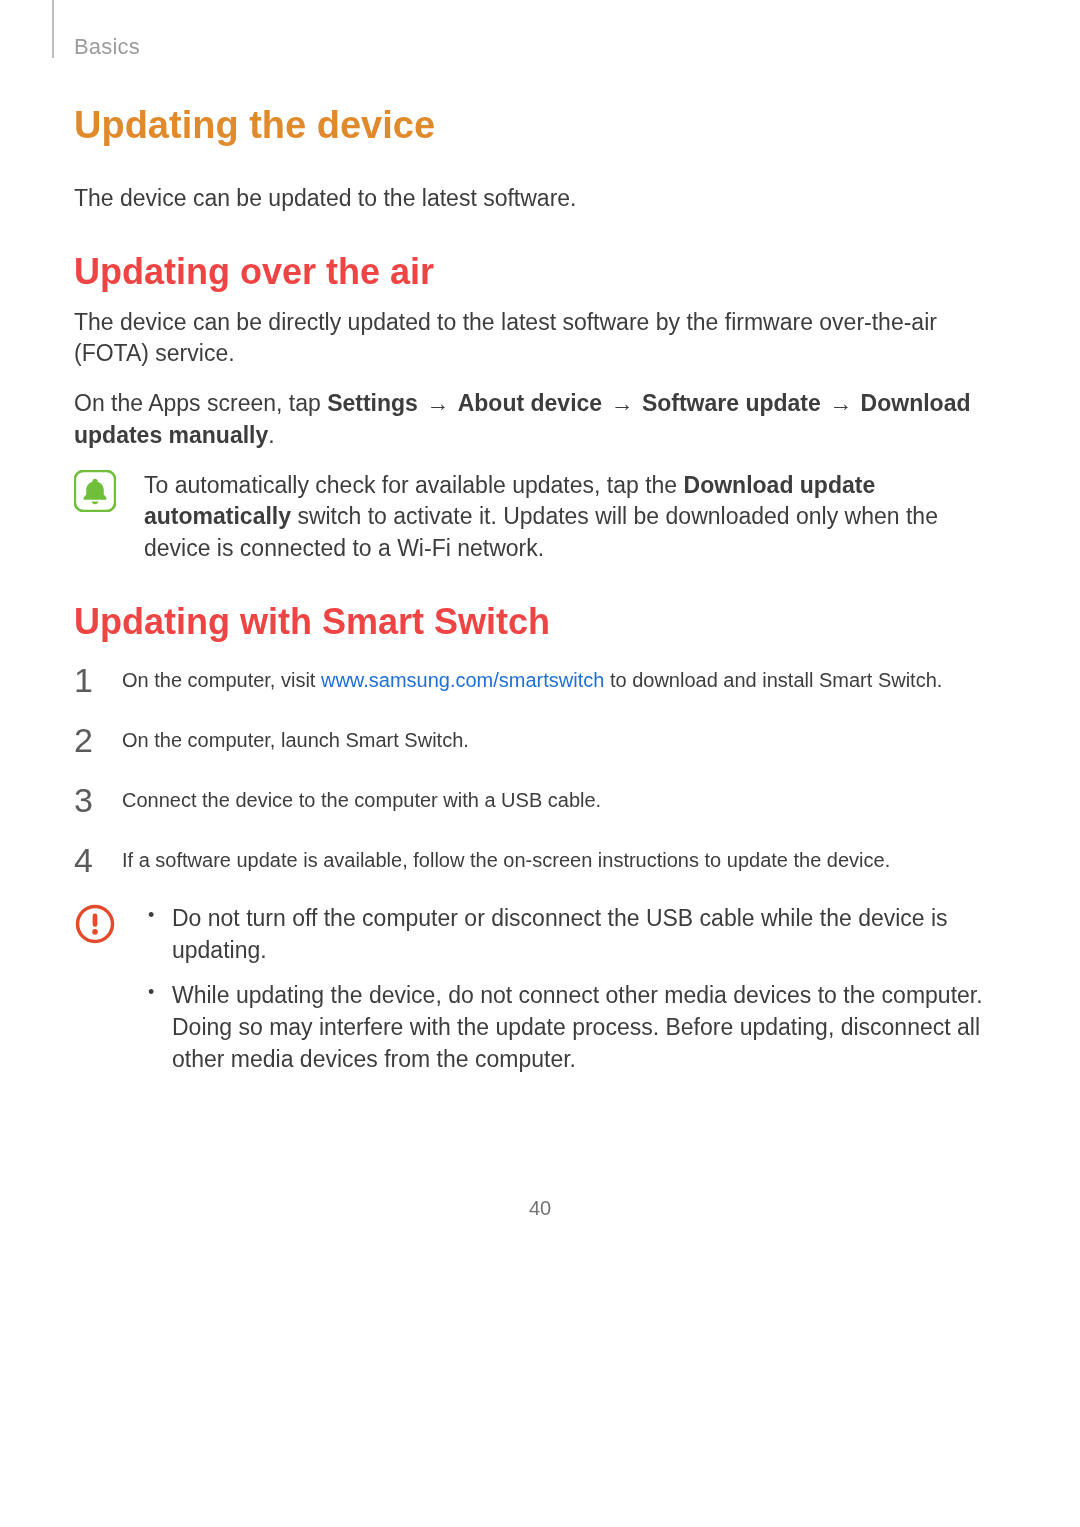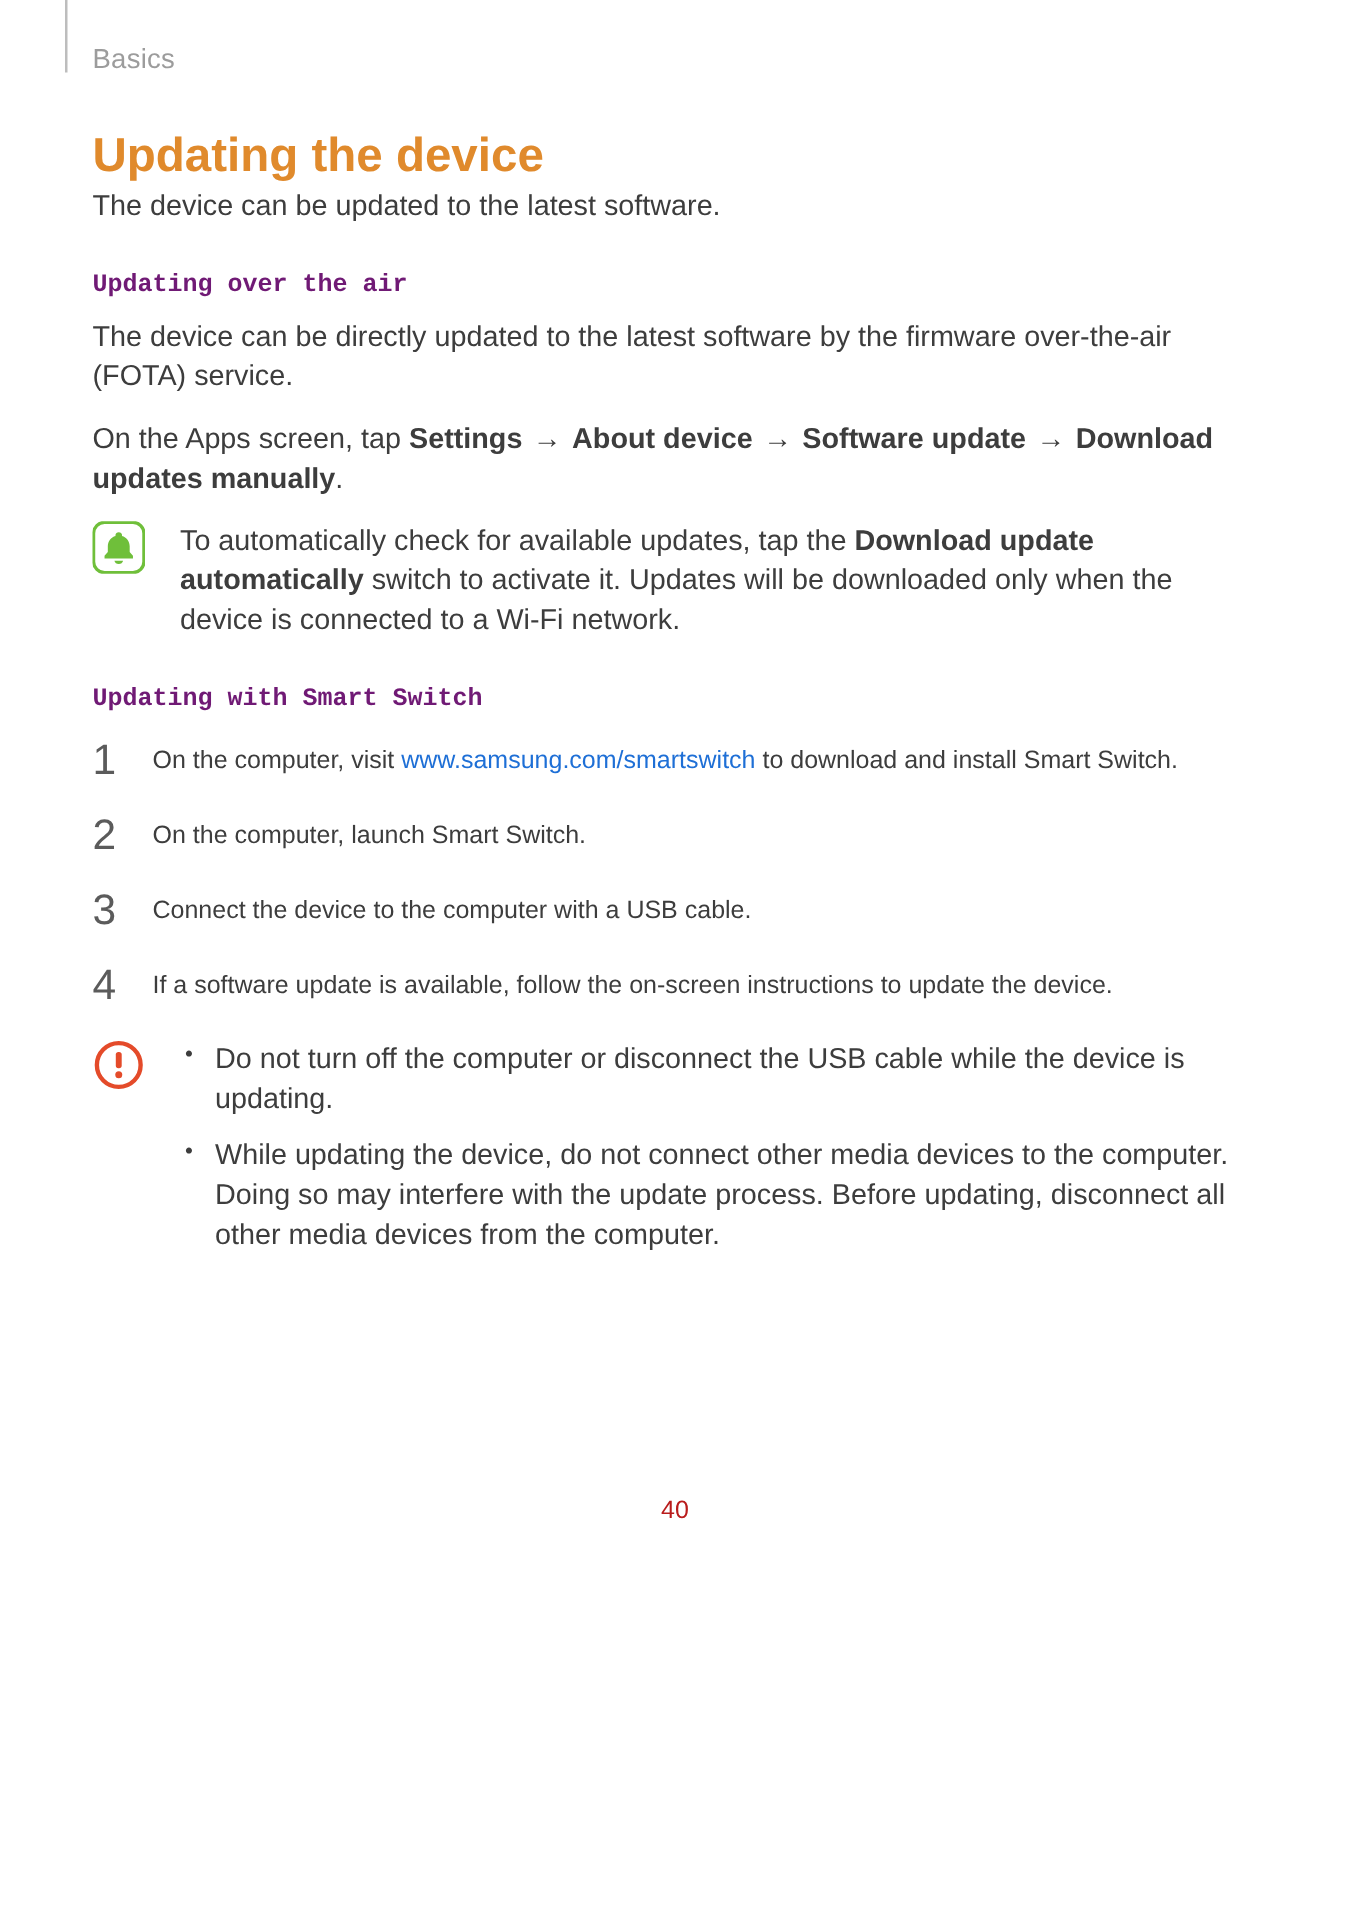--- a/index.html
+++ b/index.html
@@ -35,34 +35,33 @@
     position: absolute;
     left: 74px;
     top: 104px;
     width: 930px;
     color: #383838;
   }
   .h1 {
     color: #e08a2c;
     font-weight: 700;
     font-size: 38px;
-    margin: 0 0 2px 0;
+    margin: 0 0 36px 0;
   }
   .p {
     font-size: 23px;
     line-height: 1.38;
     margin: 0 0 18px 0;
     color: #3d3d3d;
   }
   .h2 {
-    font-size: 20px;
+    font-size: 36px;
     font-weight: 700;
     margin: 36px 0 14px 0;
-    color: #701a75;
-    font-family: Liberation Mono, monospace;
+    color: #ef4444;
   }
   .bold {
     font-weight: 700;
     text-align: center;
   }
   .arrow {
     padding: 0 2px;
   }
   a.link {
     color: #1e6fd6;
@@ -138,21 +137,21 @@
     color: #3d3d3d;
     font-size: 18px;
   }
   .page-number {
     position: absolute;
     bottom: 38px;
     left: 0;
     width: 1080px;
     text-align: center;
     font-size: 20px;
-    color: #b91c1c;
+    color: #737373;
   }
 </style>
 </head>
 <body>
 
 <div class="page">
   <div class="rule"></div>
   <div class="breadcrumb">Basics</div>
 
   <div class="content">

